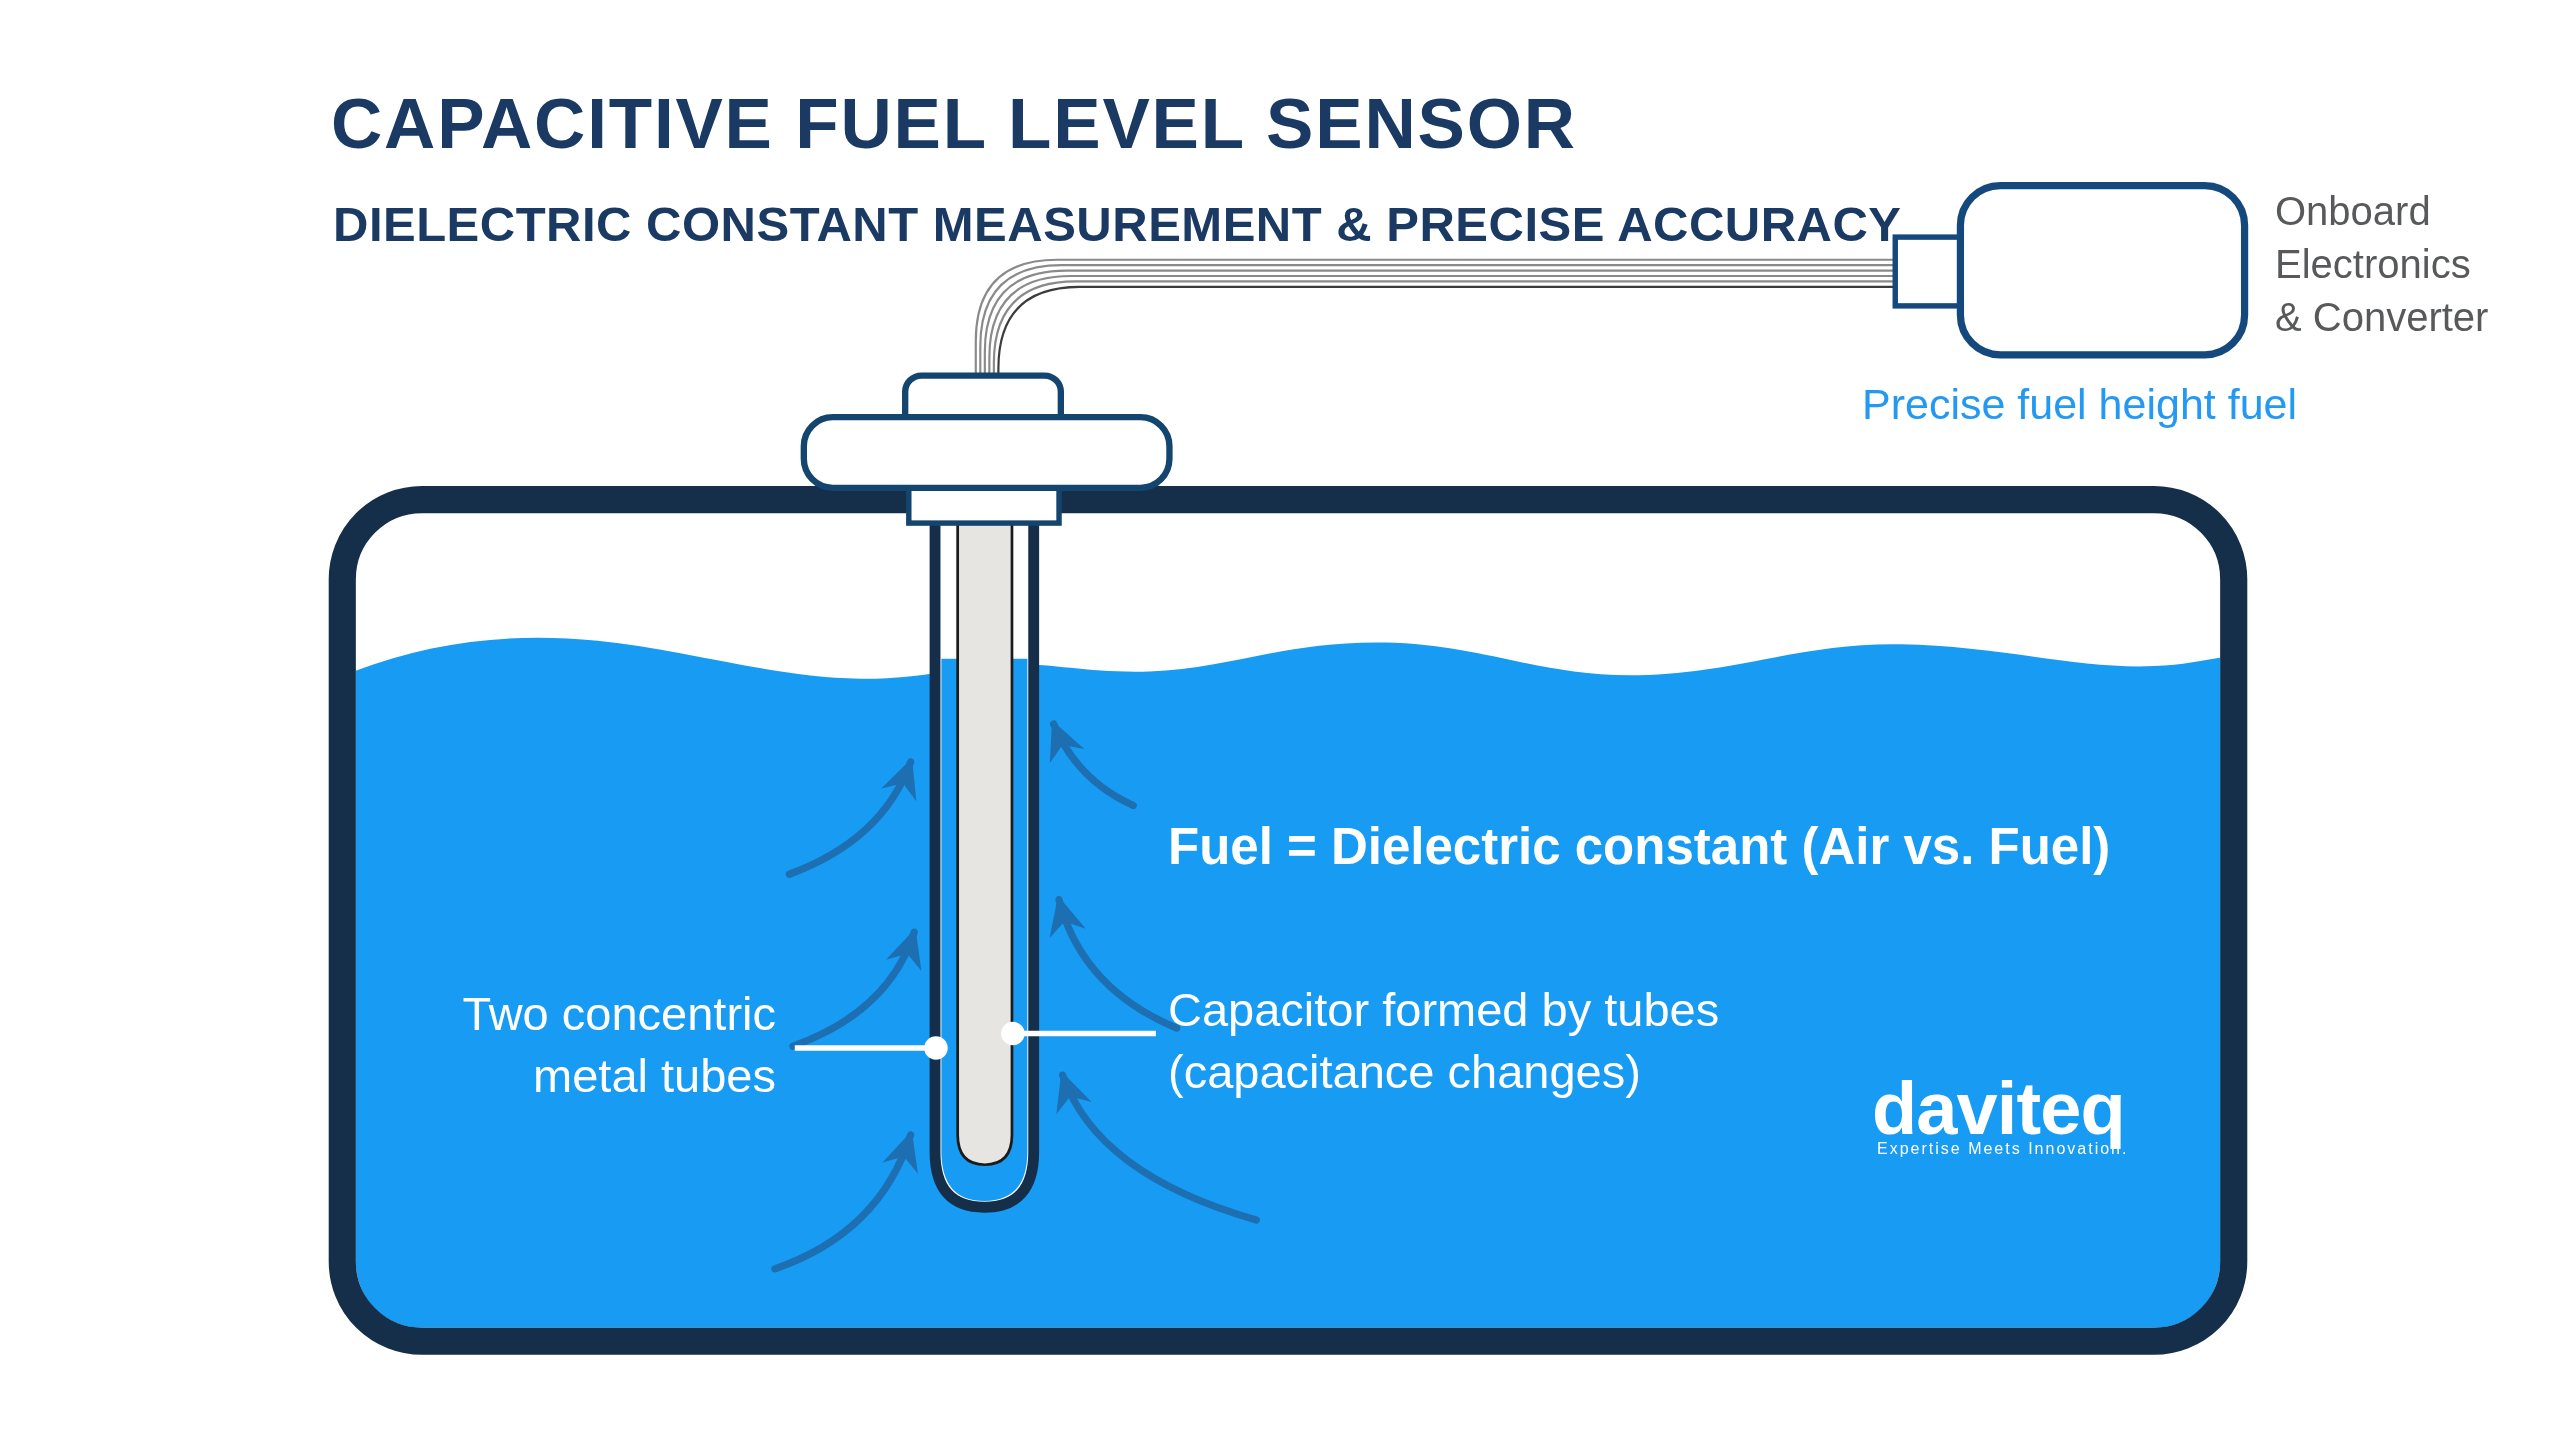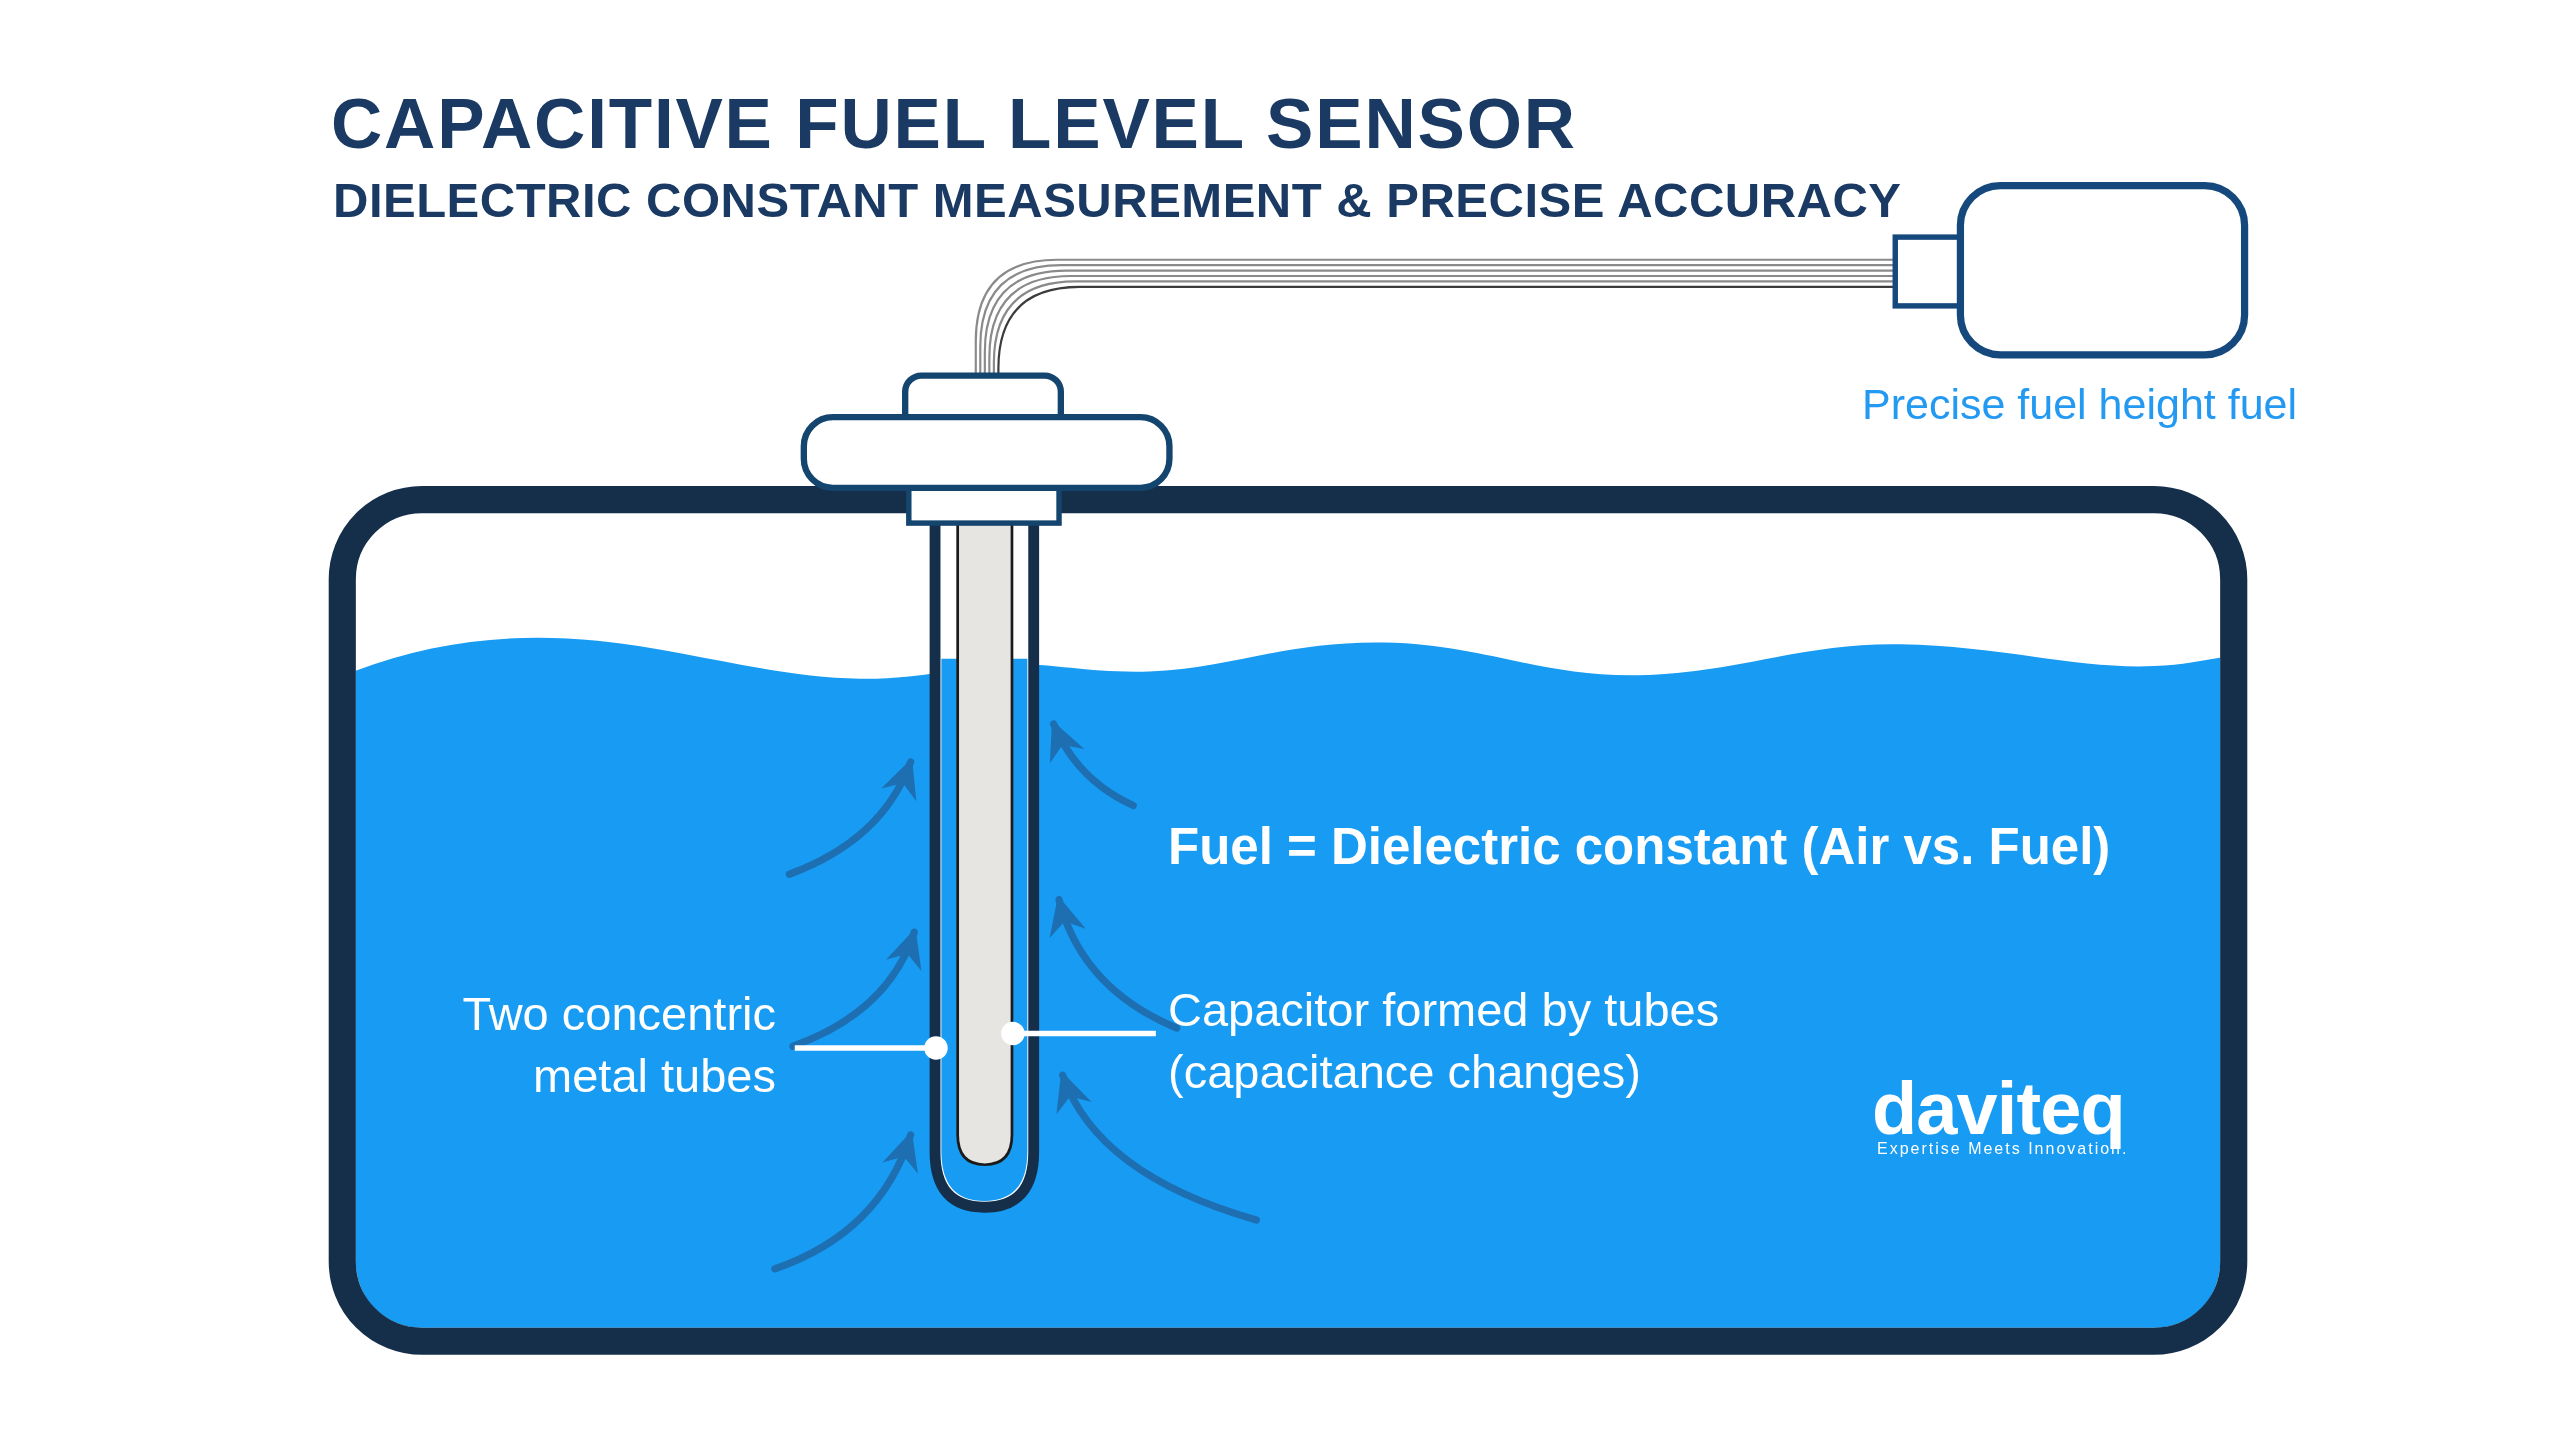--- a/index.html
+++ b/index.html
@@ -105,22 +105,25 @@
       <line x1="878" y1="1158" x2="1034" y2="1158"></line>
       <line x1="1119" y1="1142" x2="1277" y2="1142"></line>
       <circle cx="1034" cy="1158" r="13" fill="#FFFFFF" stroke="none"></circle>
       <circle cx="1119" cy="1142" r="13" fill="#FFFFFF" stroke="none"></circle>
     </g>
   </svg>
 
   
   <div class="txt title" style="color: rgb(26, 58, 99);">CAPACITIVE FUEL LEVEL SENSOR</div>
 
-  <div class="txt subtitle" style="color: rgb(26, 58, 99);">DIELECTRIC CONSTANT MEASUREMENT &amp; PRECISE ACCURACY</div>
+  <div class="txt subtitle" style="color: rgb(26, 58, 99); margin-top: 24px;">DIELECTRIC CONSTANT MEASUREMENT &amp; PRECISE ACCURACY</div>
 
+  <div class="txt onboard" style="color: rgb(88, 89, 91);">Onboard
+Electronics
+&amp; Converter</div>
 
   <div class="txt precise" style="color: rgb(36, 153, 242);">Precise fuel height fuel</div>
 
   <div class="txt equation" style="color: rgb(255, 255, 255);">Fuel = Dielectric constant (Air vs. Fuel)</div>
 
   <div class="txt tubes-label" style="color: rgb(255, 255, 255);">Two concentric
 metal tubes</div>
 
   <div class="txt capacitor-label" style="color: rgb(255, 255, 255);">Capacitor formed by tubes
 (capacitance changes)</div>

